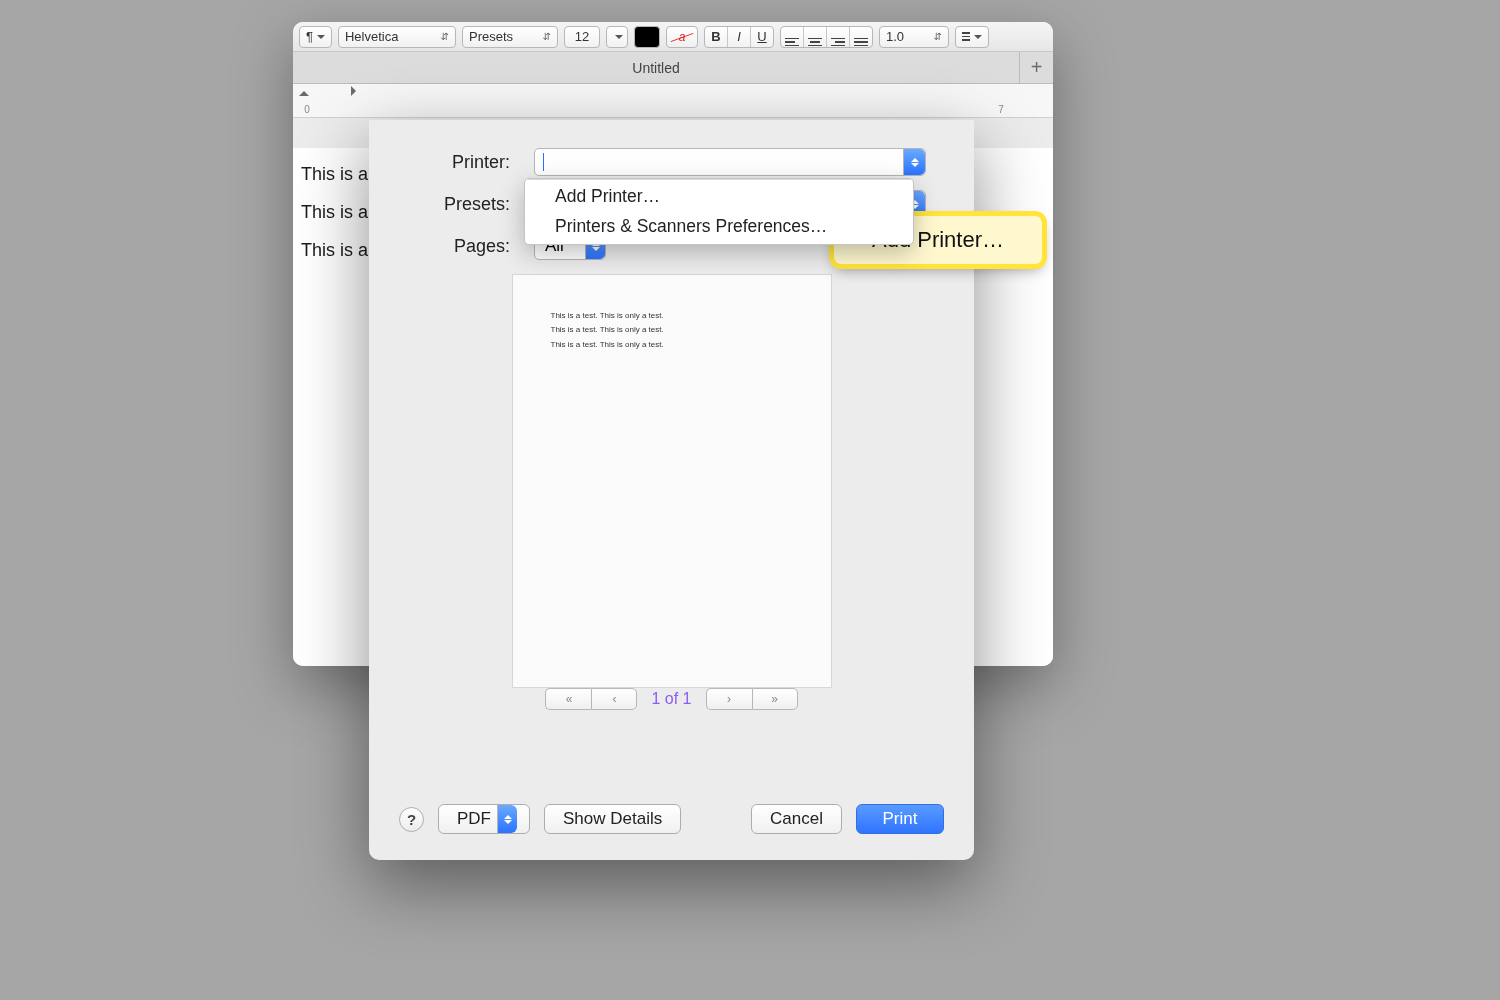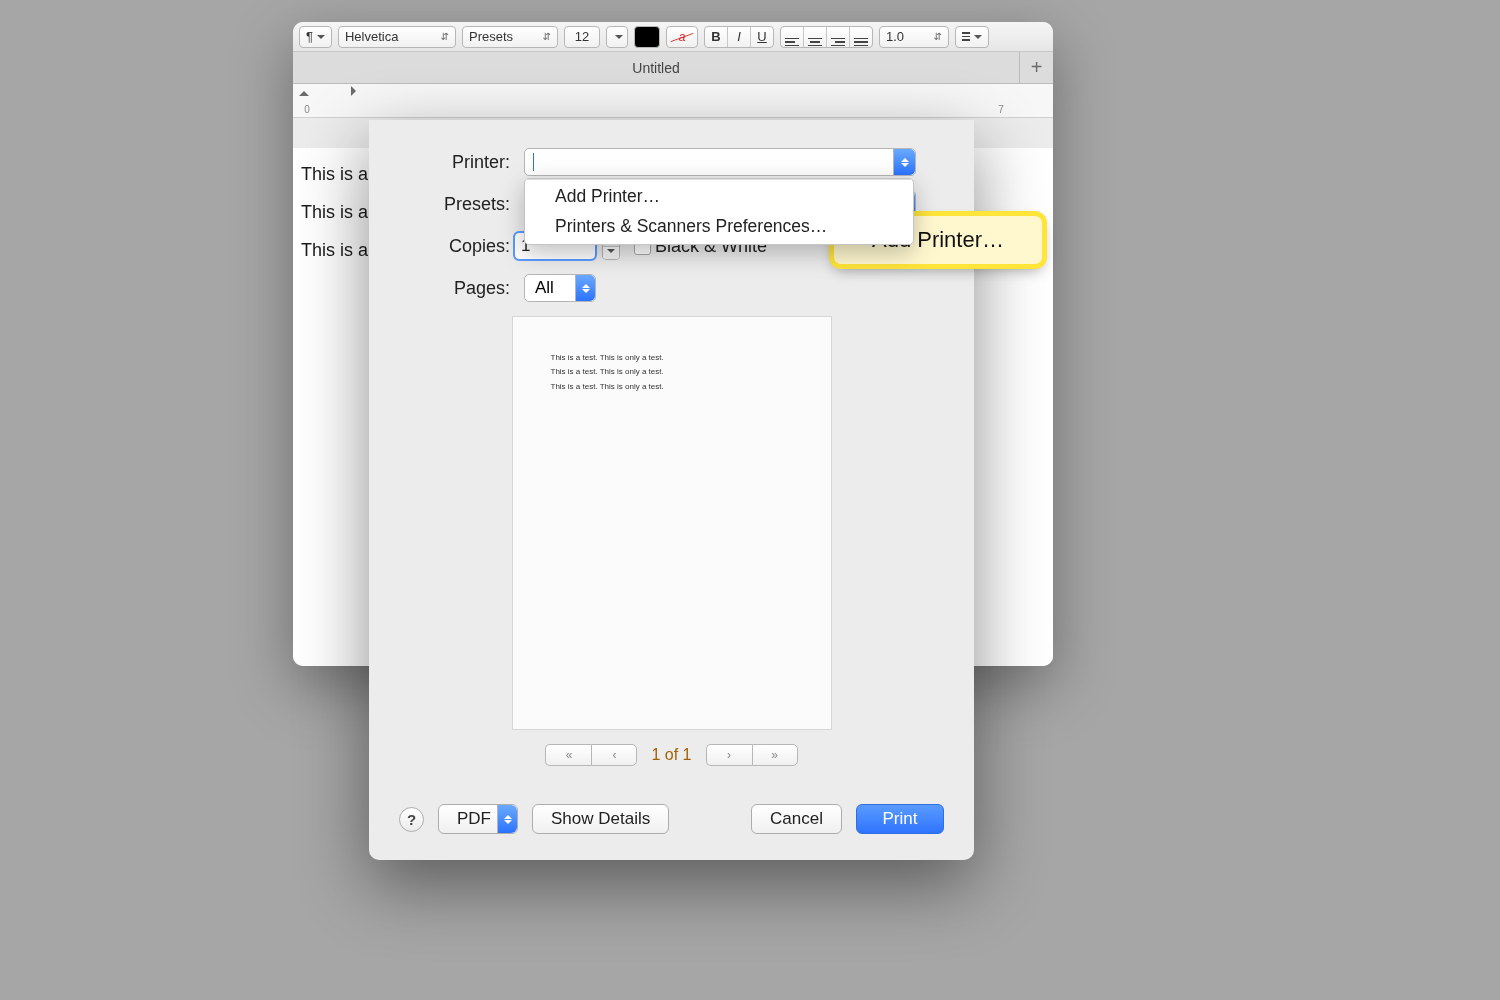--- a/index.html
+++ b/index.html
@@ -57,21 +57,21 @@
 .docarea p{ white-space:nowrap; }
 
 
 .sheet{
   position:absolute; left:369px; top:120px; width:605px; height:740px;
   background:#ececec; border-bottom-left-radius:10px; border-bottom-right-radius:10px;
   box-shadow:0 24px 70px rgba(0,0,0,.45);
   display:flex; flex-direction:column;
 }
 .form{ padding:28px 35px 6px; display:flex; flex-direction:column; gap:14px; }
-.row{ display:flex; align-items:center; gap:14px; position:relative;}
+.row{ display:flex; align-items:center; gap:24px; position:relative;}
 .row .lbl{ width:106px; text-align:right; font-size:18px; color:#222; }
 .fake-input, .popup, .stepper-wrap, .popup-small{
   border:1px solid #b5b5b5; border-radius:5px; background:#fff; height:28px; display:flex; align-items:center;
 }
 .popup{ width:392px; position:relative; background:#fefefe; }
 .popup-end{
   position:absolute; right:0; top:0; bottom:0; width:22px; border-left:1px solid #b5b5b5;
   background:linear-gradient(#6aa9ff,#2b73ff); border-top-right-radius:5px; border-bottom-right-radius:5px;
   display:flex; flex-direction:column; align-items:center; justify-content:center; gap:0px;
 }
@@ -90,47 +90,47 @@
 .popup-small .popup-end{ width:20px;}
 
 .menu{
   position:absolute; left:120px; top:30px; width:390px; background:#fff; border:1px solid #c4c4c4;
   border-radius:5px; box-shadow:0 8px 24px rgba(0,0,0,.25); padding-bottom:2px; z-index:3;
 }
 .menu hr{ border:none; border-top:1px solid #dcdcdc; margin:0 0 2px;}
 .menu-item{ padding:4px 16px 5px 30px; font-size:17.5px; color:#222; }
 
 
-.preview-wrap{ display:flex; flex-direction:column; align-items:center; gap:14px; margin-top:8px;}
+.preview-wrap{ display:flex; flex-direction:column; align-items:center; margin-top:8px;}
 .page-prev{
   width:320px; height:414px; background:#fbfbfb; border:1px solid #d6d6d6;
   padding:34px 38px; font-size:8px; color:#333; line-height:1.8;
 }
 .pager{ display:flex; align-items:center; gap:14px;}
 .pg-group{ display:flex; }
 .pg-btn{
   width:46px; height:22px; border:1px solid #b7b7b7; background:linear-gradient(#fff,#f0f0f0);
   display:flex; align-items:center; justify-content:center; font-size:12px; color:#888;
 }
 .pg-group .pg-btn:first-child{ border-right:none; border-top-left-radius:5px; border-bottom-left-radius:5px;}
 .pg-group .pg-btn:last-child{ border-top-right-radius:5px; border-bottom-right-radius:5px;}
-.pg-label{ font-size:16px; color:#a16207;}
+.pg-label{ font-size:16px; color:#8b5cf6;}
 
 
 .sheet-buttons{ margin-top:auto; padding:14px 30px 26px; display:flex; align-items:center; gap:14px;}
 .circle-btn{
   width:25px; height:25px; border-radius:50%; border:1px solid #adadad;
   background:linear-gradient(#fff,#ececec);
   display:flex; align-items:center; justify-content:center; font-size:15px; color:#444; font-weight:700;
 }
 .btn{
   height:30px; padding:0 18px; border:1px solid #adadad; border-radius:6px;
   background:linear-gradient(#ffffff,#f0f0f0); font-size:17px; color:#222; display:flex; align-items:center;
 }
-.btn.pdf{ padding-right:0;align-items:center;}
+.btn.pdf{ padding-right:12px;align-items:center;}
 .btn.pdf .popup-end{ width:20px; border-top-right-radius:6px; border-bottom-right-radius:6px;}
 .spacer{flex:1;}
 .btn.primary{ background:linear-gradient(#5a9bff,#2f74ff); color:#fff; border-color:#2f6fe6; min-width:88px; justify-content:center;}
 
 
 .callout{
   position:absolute; left:834px; top:216px; width:208px; height:48px;
   border-radius:7px; background:#fff8cf;
   box-shadow:0 0 0 5px #ffe43a, 0 6px 14px rgba(0,0,0,.35);
   display:flex; align-items:center; justify-content:center; font-size:22px; color:#111;
@@ -248,36 +248,20 @@
       </div>
     </div>
 
     <div class="row">
       <div class="lbl">Presets:</div>
       <div class="popup">
         <div class="popup-end"></div>
       </div>
     </div>
 
-    <div class="row" style="gap:4px;">
-      <div class="lbl">Copies:</div>
-      <div class="fake-input copies">
-          <span>1</span>
-        </div>
-      <div class="stepper">
-        <div>
-            <span class="tri-up"></span>
-          </div>
-        <div>
-            <span class="tri-dn"></span>
-          </div>
-      </div>
-      <div class="chk"></div>
-      <div class="chk-lbl">Black &amp; White</div>
-    </div>
 
     <div class="row">
       <div class="lbl">Pages:</div>
       <div class="popup-small">
         <span>All</span>
         <div class="popup-end"></div>
       </div>
     </div>
   </div>
 

